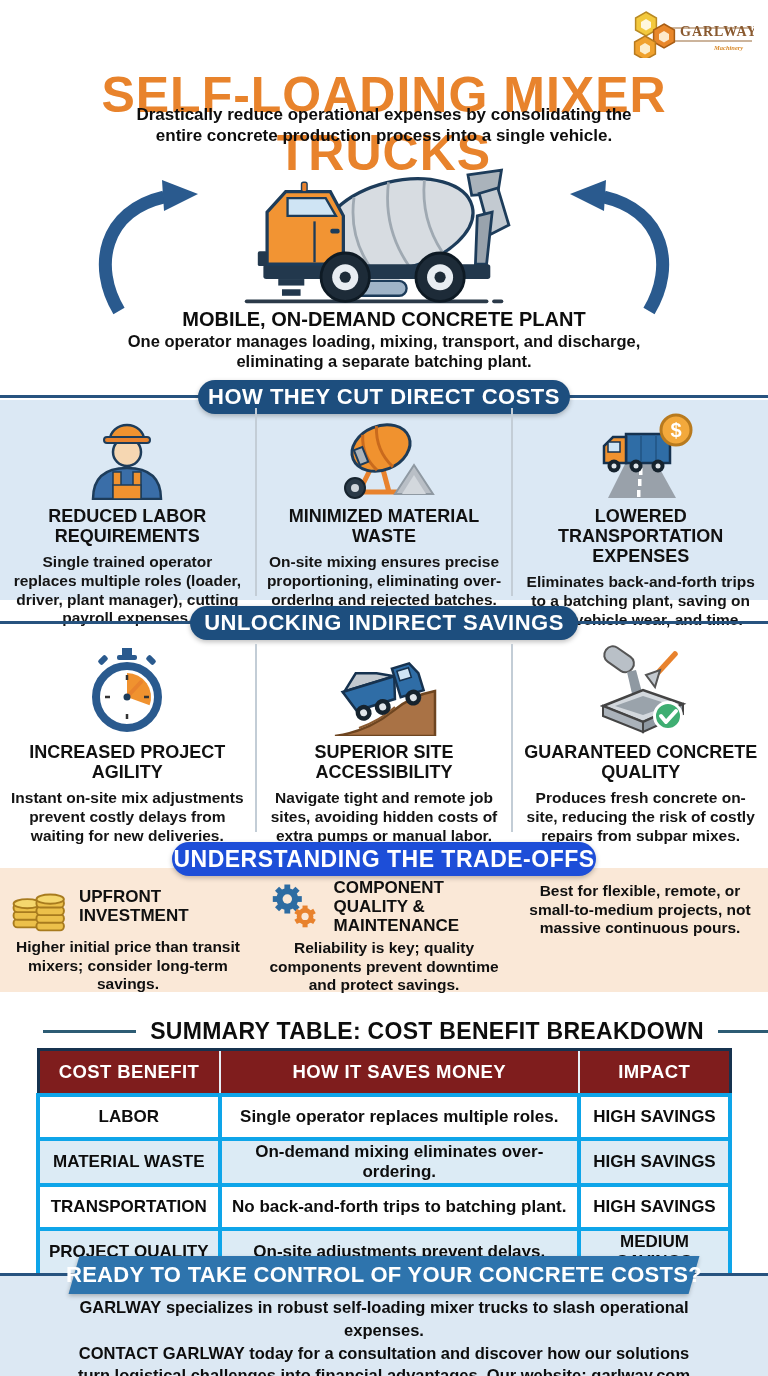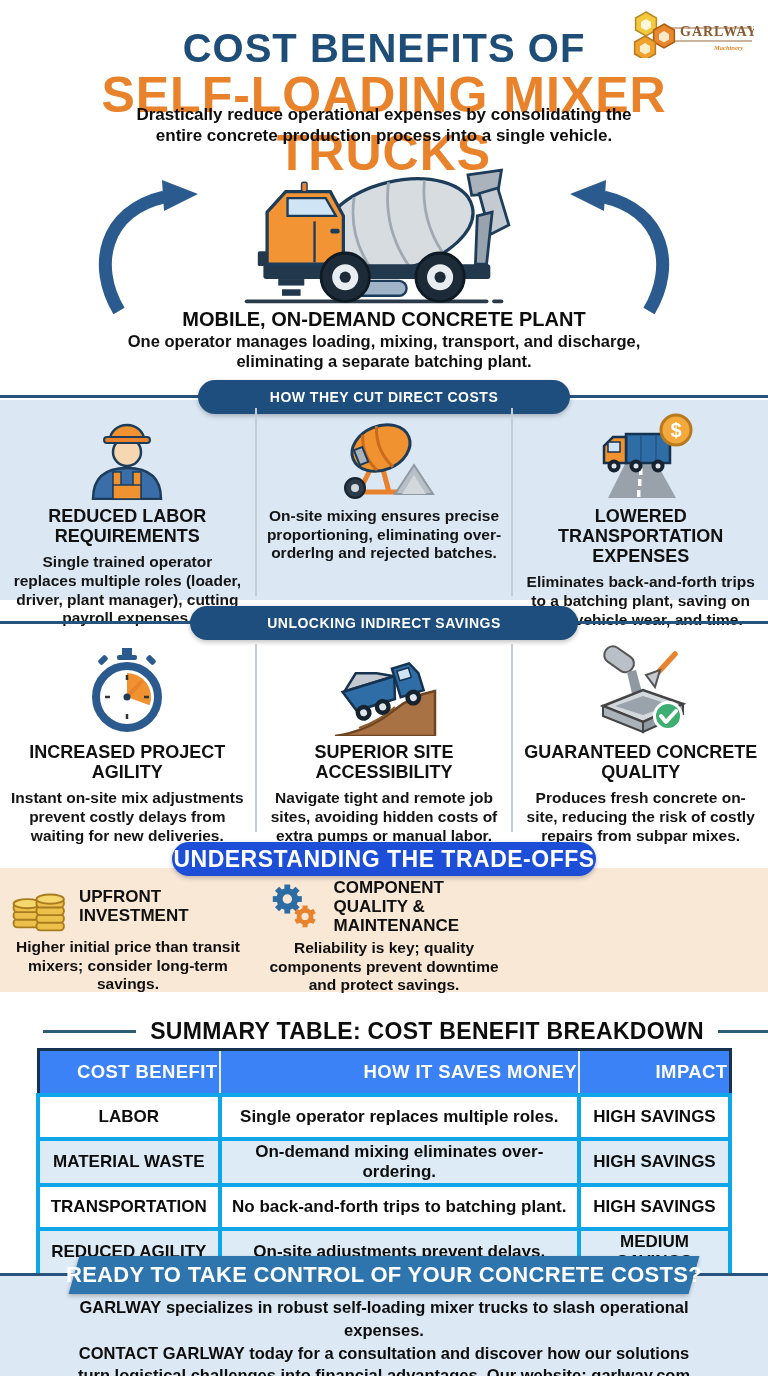--- a/index.html
+++ b/index.html
@@ -17,21 +17,21 @@
 
   
   .hero-art{top:166px;left:74px;width:620px;height:150px;}
   .hero-title{top:308px;font-size:20px;color:#0d0d0d;}
   .hero-desc{top:331px;left:104px;width:560px;font-size:16.5px;line-height:1.22;text-align:center;}
 
   
   .band{left:0;width:768px;height:34px;}
   .band .rule{position:absolute;top:15px;left:0;width:100%;height:3px;background:#27537f;}
   .pill{position:relative;margin:0 auto;height:34px;border-radius:17px;background:#1d4e7e;
-        color:#fff;font-size:14px;line-height:34px;text-align:center;letter-spacing:.5px;
+        color:#fff;font-size:22px;line-height:34px;text-align:center;letter-spacing:.5px;
         box-shadow:0 2px 5px rgba(0,0,0,.25);}
   .pill.orange{background:#1d4ed8;}
   .band-direct{top:380px;}
   .band-indirect{top:606px;}
   .band-tradeoffs{top:842px;}
   .band-footer{top:1256px;height:22px;}
   .band-footer .rule{top:17px;background:#27537f;}
 
   
   .panel-direct{top:400px;left:0;width:768px;height:200px;background:#dbe8f4;}
@@ -53,22 +53,22 @@
   .to-head{display:flex;align-items:center;justify-content:center;gap:9px;min-height:52px;}
   .to-title{font-size:17px;line-height:1.12;text-align:left;max-width:168px;}
   .to-desc{margin-top:4px;font-size:15.5px;line-height:1.2;}
 
   
   .summary-head{top:1018px;left:0;width:768px;display:flex;align-items:center;padding-left:43px;}
   .summary-head .hline{flex:1 1 0;height:3px;background:#2d5c74;}
   .summary-head .htext{padding:0 14px;font-size:23px;letter-spacing:.3px;color:#0d0d0d;}
   table.summary{position:absolute;top:1048px;left:36px;width:696px;border-collapse:collapse;
                 border:3px solid #16324f;background:#fff;}
-  table.summary th{background:#3b82f6;color:#fff;font-size:18.5px;height:40px;letter-spacing:.4px;
-                   border-left:2px solid #e8eef5;text-align:right;}
+  table.summary th{background:#7f1d1d;color:#fff;font-size:18.5px;height:40px;letter-spacing:.4px;
+                   border-left:2px solid #e8eef5;}
   table.summary th:first-child{border-left:none;}
   table.summary td{border:4px solid #0ea5e9;height:38px;text-align:center;font-size:17px;color:#0d0d0d;}
   table.summary tr.alt td{background:#dcebf5;}
   .cw1{width:178px;} .cw2{width:368px;} .cw3{width:150px;}
 
   
   .footer-banner-shape{position:absolute;top:0;left:74px;width:620px;height:38px;background:#2e74ad;
                        transform:skewX(-16deg);box-shadow:0 2px 4px rgba(0,0,0,.25);}
   .footer-banner-text{position:absolute;top:0;left:0;width:768px;height:38px;line-height:38px;
                       text-align:center;color:#fff;font-size:22px;letter-spacing:.3px;}
@@ -88,21 +88,20 @@
       <path d="M16,2 L26.4,8 L26.4,20 L16,26 L5.6,20 L5.6,8 Z" fill="#f3c93d" stroke="#b98a23" stroke-width="1.5"></path>
       <path d="M16,9 L21,12 L21,17.5 L16,20.5 L11,17.5 L11,12 Z" fill="#fff7dd"></path>
       <path d="M34,14 L44.4,20 L44.4,32 L34,38 L23.6,32 L23.6,20 Z" fill="#e8872b" stroke="#a85d14" stroke-width="1.5"></path>
       <path d="M34,21 L39,24 L39,29.5 L34,32.5 L29,29.5 L29,24 Z" fill="#fdeacc"></path>
       <path d="M15,26 L25.4,32 L25.4,44 L15,50 L4.6,44 L4.6,32 Z" fill="#f0a22e" stroke="#b87a1e" stroke-width="1.5"></path>
       <path d="M15,33 L20,36 L20,41.5 L15,44.5 L10,41.5 L10,36 Z" fill="#fdeecb"></path>
       <text x="50" y="26" font-family="Liberation Serif, serif" font-size="14" font-weight="bold" letter-spacing="1" fill="#8a5a30">GARLWAY</text>
       <text x="84" y="40" font-family="Liberation Serif, serif" font-size="6.5" font-style="italic" fill="#d98a2b">Machinery</text>
     </svg>
   </div>
-  <div class="abs ctr title1">COST BENEFITS OF</div>
   <div class="abs ctr title2">SELF-LOADING MIXER TRUCKS</div>
   <div class="abs subtitle">Drastically reduce operational expenses by consolidating the entire concrete production process into a single vehicle.</div>
 
   <div class="abs hero-art">
     <svg width="620" height="150" viewBox="0 0 620 150">
 
       <g>
         <path d="M45,145 C18,100 30,45 90,31" stroke="#2a5a8e" stroke-width="13" fill="none"></path>
         <polygon points="88,14 124,28 90,45" fill="#2a5a8e"></polygon>
       </g>
@@ -184,20 +183,21 @@
           <circle cx="26" cy="78" r="4" fill="#cfd6dc"></circle>
           <g transform="rotate(-22 52 38)">
             <ellipse cx="52" cy="38" rx="30" ry="22" fill="#f0922f" stroke="#1d3c5a" stroke-width="3"></ellipse>
             <path d="M40,19 q-9,19 0,38 M56,16 q-10,22 0,44" stroke="#c96a1d" stroke-width="3" fill="none"></path>
             <rect x="26" y="30" width="9" height="16" fill="#aab3bb" stroke="#1d3c5a" stroke-width="2"></rect>
           </g>
           <polygon points="66,84 85,55 104,84" fill="#b9bfc6" stroke="#8f99a2" stroke-width="2"></polygon>
           <polygon points="73,84 85,65 97,84" fill="#d3d8dd"></polygon>
         </svg>
       </div>
+      <div class="col-title">MINIMIZED MATERIAL WASTE</div>
       <div class="col-desc">On-site mixing ensures precise proportioning, eliminating over-orderlng and rejected batches.</div>
     </div>
     <div class="col">
       <div class="icon-wrap">
         <svg width="110" height="90" viewBox="0 0 110 90">
           <polygon points="22,88 40,52 70,52 90,88" fill="#99a1aa"></polygon>
           <rect x="53" y="58" width="3.5" height="7" fill="#fff"></rect>
           <rect x="52" y="69" width="3.5" height="7" fill="#fff"></rect>
           <rect x="51" y="80" width="3.5" height="7" fill="#fff"></rect>
           <rect x="40" y="24" width="44" height="29" fill="#2f6da6" stroke="#16324f" stroke-width="2.5"></rect>
@@ -337,20 +337,21 @@
             <rect x="49" y="33" width="7" height="8" transform="rotate(300 52.5 48)"></rect>
             <circle cx="52.5" cy="48" r="11.5"></circle>
           </g>
           <circle cx="52.5" cy="48" r="5" fill="#fae8d7"></circle>
         </svg>
         <div class="to-title">COMPONENT QUALITY &amp; MAINTENANCE</div>
       </div>
       <div class="to-desc">Reliability is key; quality components prevent downtime and protect savings.</div>
     </div>
     <div class="col">
+      <div class="to-desc">Best for flexible, remote, or small-to-medium projects, not massive continuous pours.</div>
     </div>
   </div>
 
   <div class="abs summary-head">
     <div class="hline"></div>
     <div class="htext">SUMMARY TABLE: COST BENEFIT BREAKDOWN</div>
     <div class="hline"></div>
   </div>
   <table class="summary">
     <thead>
@@ -370,21 +371,21 @@
         <td>MATERIAL WASTE</td>
         <td>On-demand mixing eliminates over-ordering.</td>
         <td>HIGH SAVINGS</td>
       </tr>
       <tr>
         <td>TRANSPORTATION</td>
         <td>No back-and-forth trips to batching plant.</td>
         <td>HIGH SAVINGS</td>
       </tr>
       <tr class="alt">
-        <td>REDUCED AGILITY</td>
+        <td>PROJECT QUALITY</td>
         <td>On-site adjustments prevent delays.</td>
         <td>MEDIUM SAVINGS</td>
       </tr>
     </tbody>
   </table>
 
   <div class="abs panel-footer"></div>
   <div class="abs band band-footer">
     <div class="rule"></div>
     <div class="footer-banner-shape"></div>

